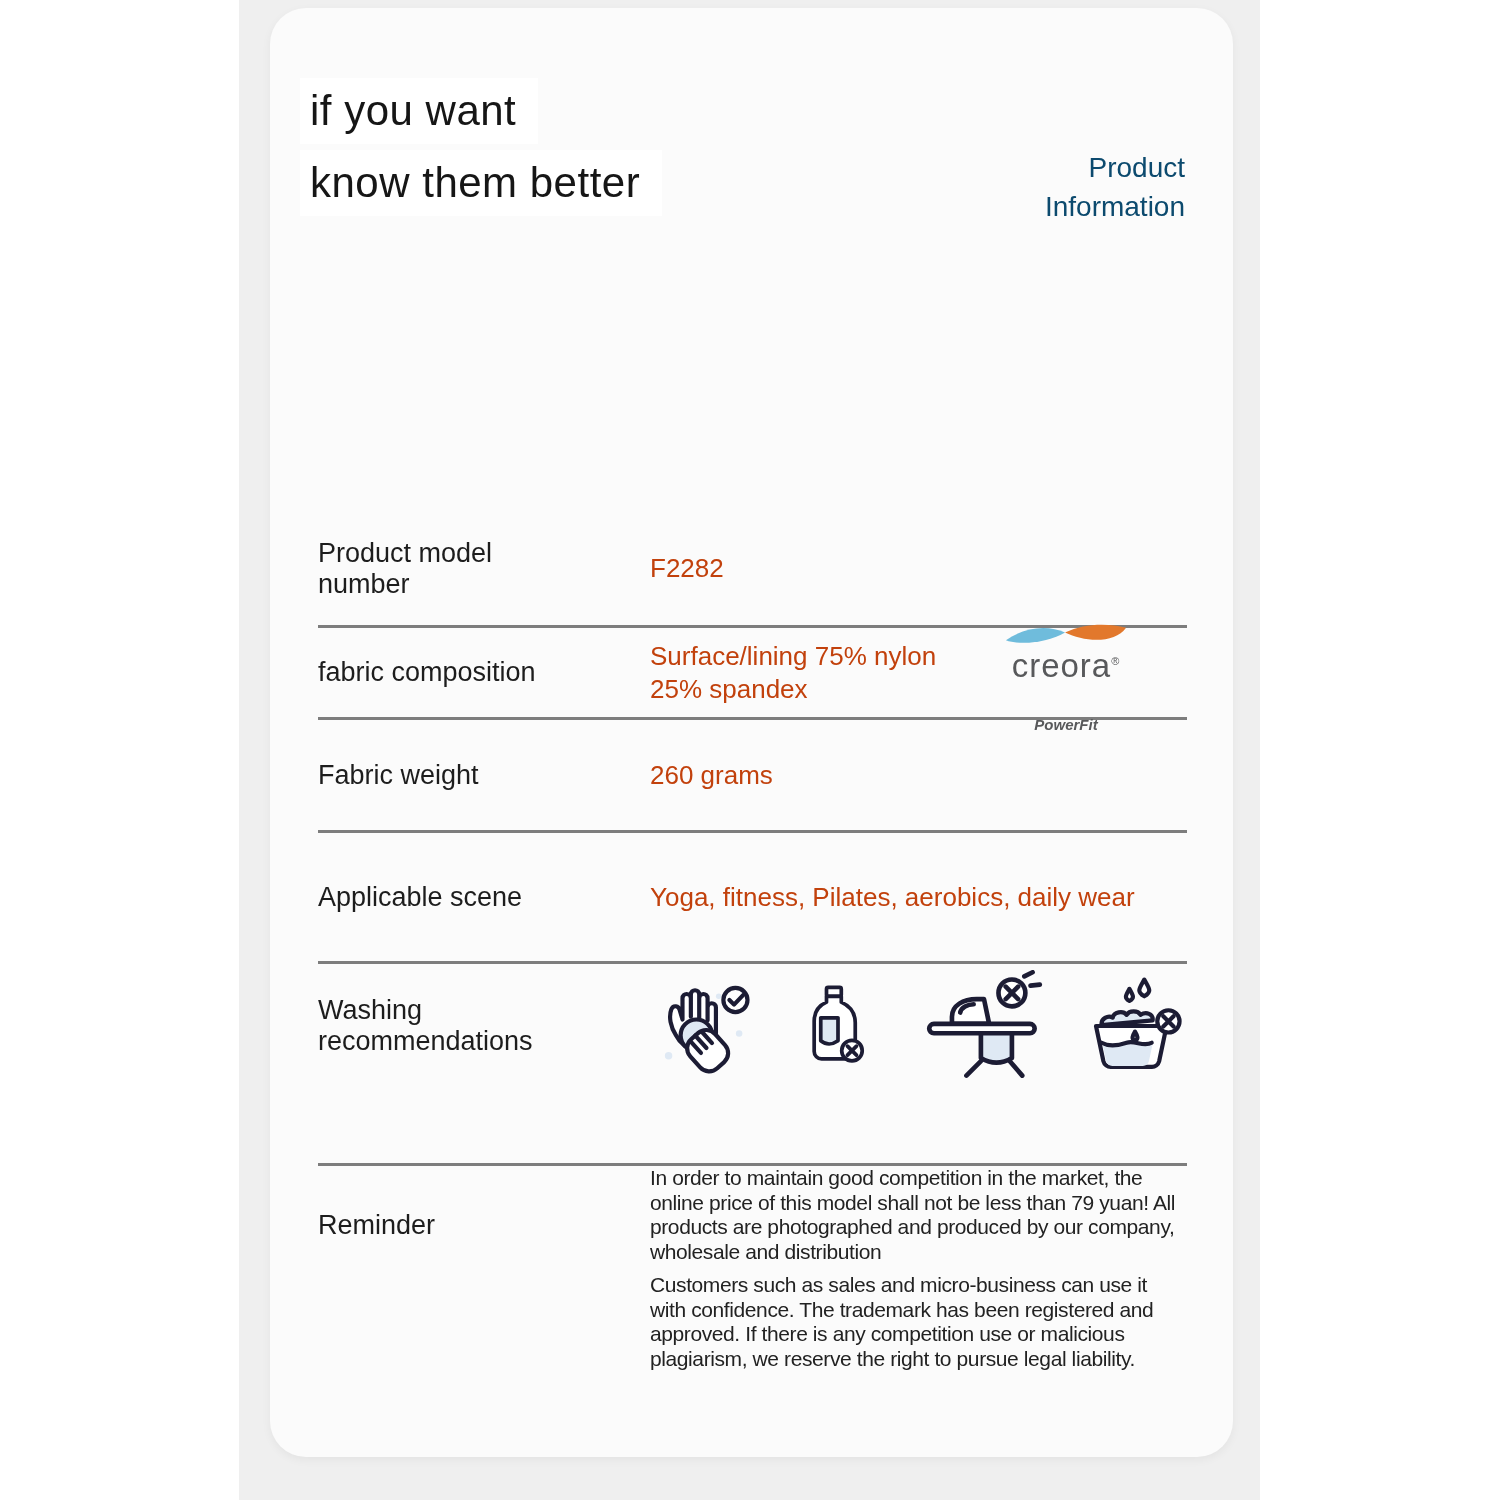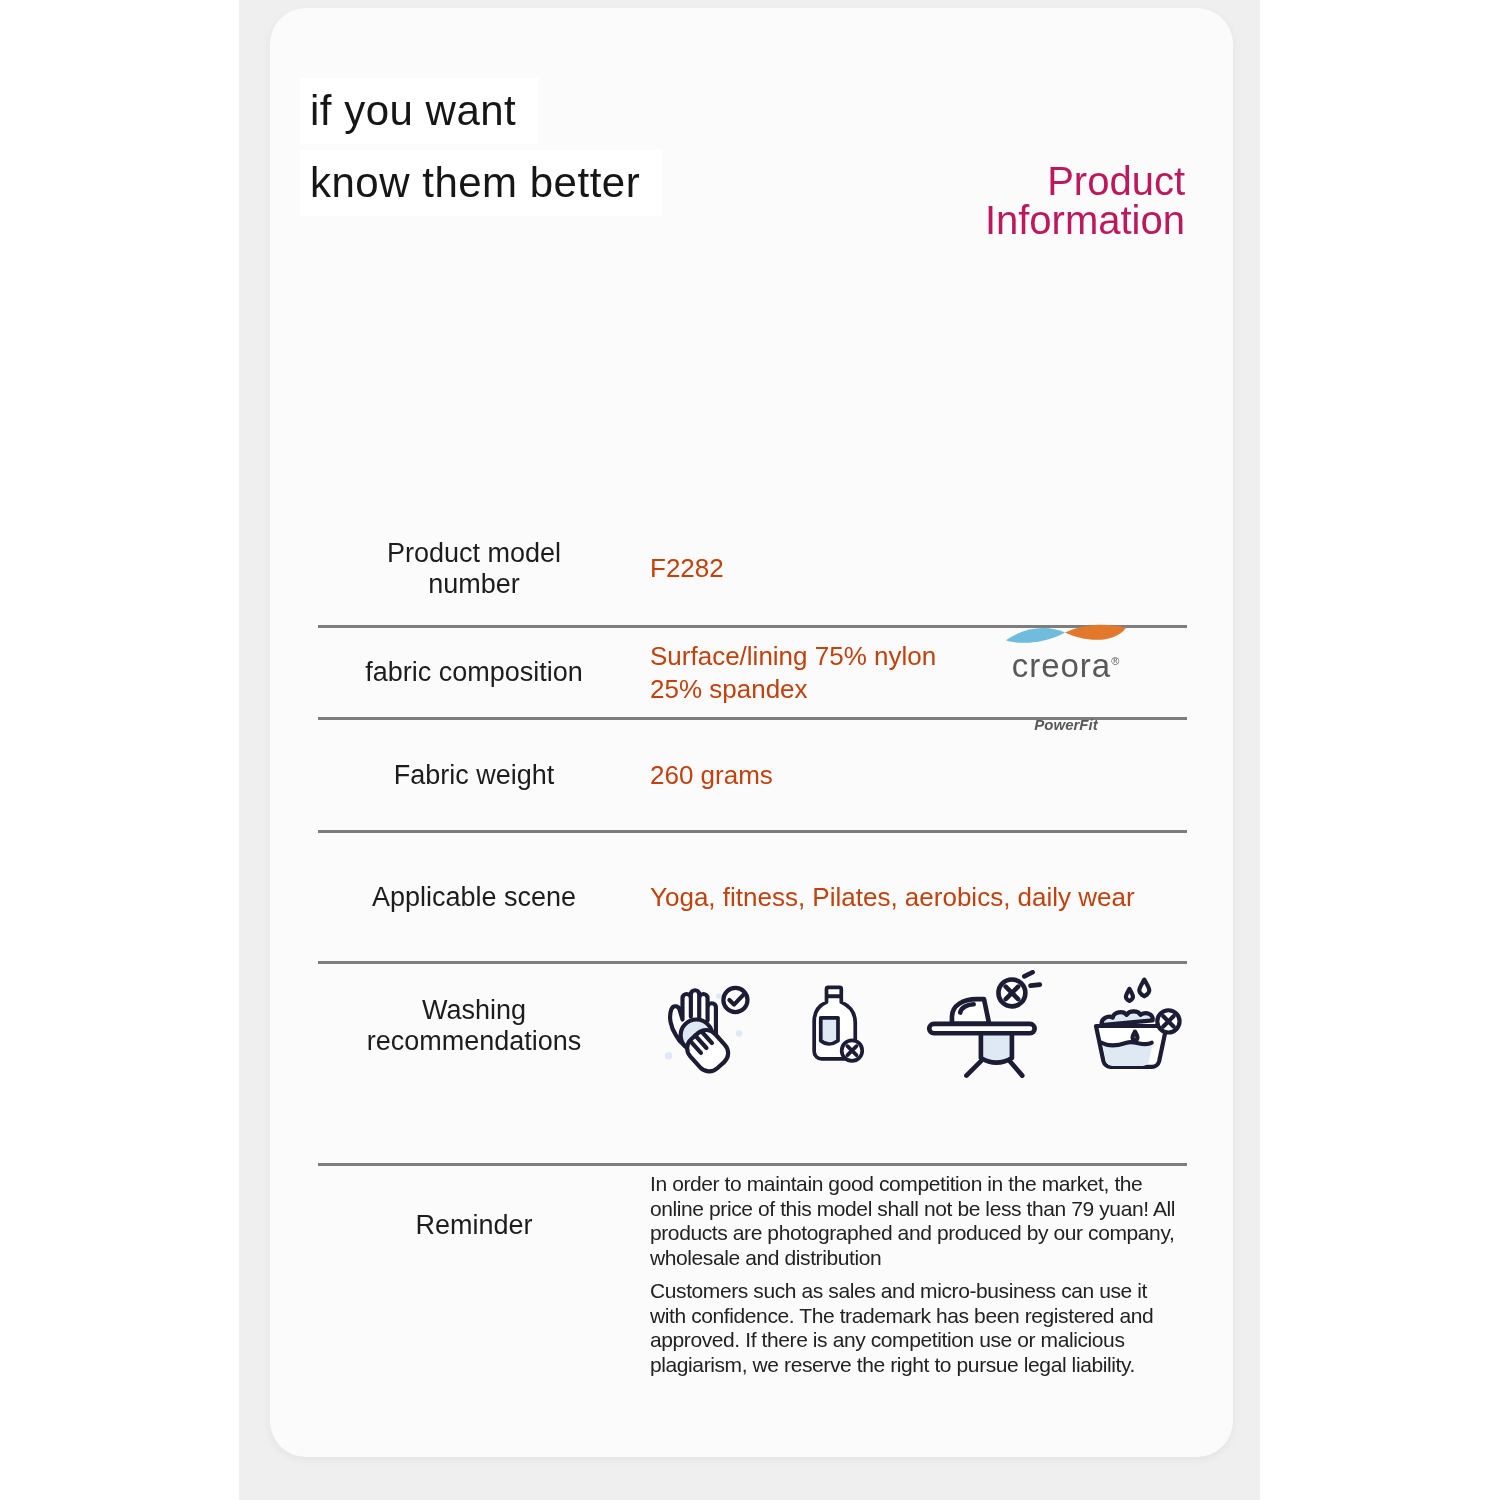--- a/index.html
+++ b/index.html
@@ -16,27 +16,27 @@
   }
   .frame{position:absolute;left:239px;top:0;width:1021px;height:1500px;background:var(--frame_bg);}
   .card{position:absolute;left:31px;top:8px;width:963px;height:1449px;background:var(--card_bg);
         border-radius:36px;box-shadow:0 3px 10px rgba(0,0,0,0.05);}
   
   .titles{position:absolute;left:30px;top:70px;}
   .title-line{display:block;text-decoration:underline;}
   .title-line + .title-line{margin-top:6px;}
   .title-line span{display:inline-block;background:var(--highlight_bg);color:#161616;
        font-size:42px;line-height:50px;padding:8px 22px 8px 10px;letter-spacing:.5px;}
-  .product-info{position:absolute;top:140px;right:48px;text-align:right;color:#be185d;
-       font-size:40px;line-height:39px;margin-top:14px;}
+  .product-info{position:absolute;top:140px;right:48px;text-align:right;color:#0c4a6e;
+       font-size:28px;line-height:39px;}
   
   .table{position:absolute;left:48px;top:504px;width:869px;}
   .row{display:flex;align-items:center;position:relative;}
   .row.bordered{border-bottom:3px solid var(--divider);}
-  .row .label{flex:0 0 332px;width:332px;font-size:27px;line-height:31px;color:#1d1d1d;padding-right:20px;text-align:center;}
+  .row .label{flex:0 0 332px;width:332px;font-size:27px;line-height:31px;color:#1d1d1d;padding-right:20px;}
   .row .value{font-size:26px;line-height:33px;color:#c2410c;}
   .row-model{height:116px;}
   .row-model .label span{display:inline-block;max-width:218px;}
   .row-fabric{height:92px;}
   .row-fabric .value{max-width:345px;}
   .row-weight{height:113px;}
   .row-scene{height:131px;}
   .row-wash{height:202px;padding-bottom:76px;}
   .row-reminder{min-height:258px;align-items:flex-start;}
   .row-reminder .label{padding-top:44px;}
@@ -47,21 +47,21 @@
   .creora .brand sup{font-size:11px;vertical-align:super;}
   .creora .sub{font-size:15px;font-weight:700;font-style:italic;line-height:17px;margin-top:33px;}
   
   .wash-icons{display:flex;width:545px;justify-content:space-between;align-items:center;}
   .wash-icon svg{display:block;height:112px;}
   .ic{stroke:var(--icon_stroke);stroke-width:4.5;fill:none;stroke-linecap:round;stroke-linejoin:round;}
   .ic-w{stroke:var(--icon_stroke);stroke-width:4.5;fill:#ffffff;stroke-linecap:round;stroke-linejoin:round;}
   .ic-b{stroke:var(--icon_stroke);stroke-width:4.5;fill:var(--icon_fill);stroke-linecap:round;stroke-linejoin:round;}
   .ic-dot{fill:var(--icon_fill);stroke:none;}
   
-  .reminder-text{width:584px;padding-top:6px;font-size:21px;line-height:24.5px;letter-spacing:-0.4px;color:#222;}
+  .reminder-text{width:584px;font-size:21px;line-height:24.5px;letter-spacing:-0.4px;color:#222;}
   .reminder-text p{margin:0 0 9px 0;}
 </style>
 </head>
 <body>
 
 <div class="frame">
   <div class="card">
 
     <div class="titles">
       <span class="title-line"><span>if you want</span></span>

